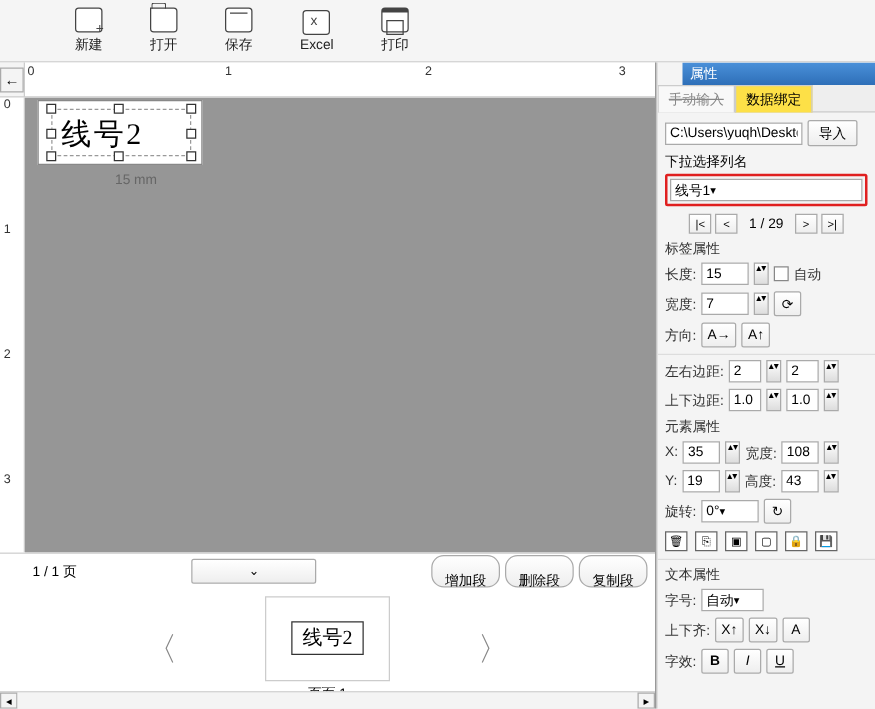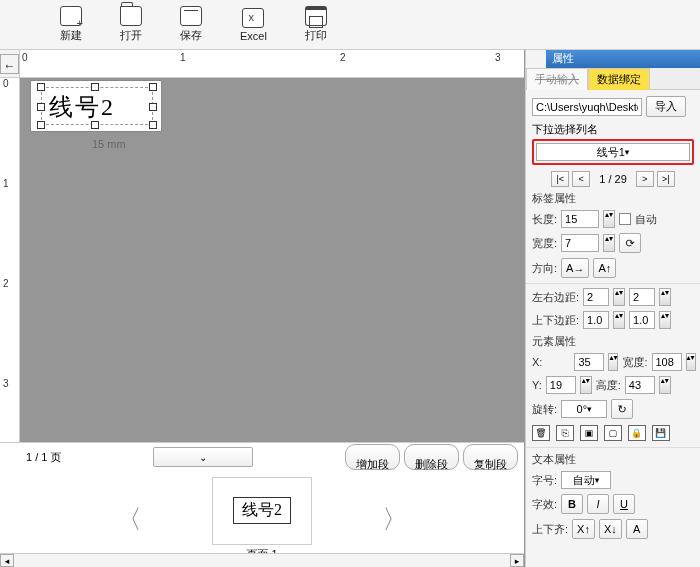--- a/index.html
+++ b/index.html
@@ -56,21 +56,21 @@
 .tab.active { background: #fde047; }
 .pbody { padding: 6px; font-size: 11px; }
 .prow { display: flex; align-items: center; gap: 4px; margin-bottom: 5px; white-space: nowrap; }
 .prow label { color: #333; }
 .tin { width: 38px; height: 18px; border: 1px solid #aaa; background: #fff; font-size: 11px; padding: 0 3px; }
 .tin-wide { width: 110px; height: 18px; border: 1px solid #aaa; background: #fff; font-size: 11px; padding: 0 3px; }
 .spin { display:inline-block; width:12px; height:18px; border:1px solid #aaa; background:linear-gradient(#fff,#ddd); font-size:8px; line-height:8px; text-align:center;}
 .mini-btn { height: 20px; min-width: 22px; border: 1px solid #aaa; background: linear-gradient(#fff,#eee); font-size: 11px; border-radius: 2px; cursor: pointer; padding:0 4px;}
 .import-btn { padding: 2px 8px; border: 1px solid #aaa; background: linear-gradient(#fff,#eee); font-size: 11px; border-radius: 2px; cursor: pointer; }
 .red-box { border: 2px solid #e02020; border-radius: 2px; padding: 2px; margin-bottom: 6px; }
-.dd { width: 100%; height: 18px; border: 1px solid #aaa; background: #fff; font-size: 11px; display: flex; align-items: center; justify-content: center; padding: 0 3px; }
+.dd { width: 100%; height: 18px; border: 1px solid #aaa; background: #fff; font-size: 11px; display: flex; align-items: center; justify-content: flex-start; padding: 0 3px; }
 .dd::after { content: "▾"; font-size: 9px; }
 .secthdr { font-size: 11px; color: #333; margin: 4px 0 4px 0; }
 .iconrow { display:flex; gap:6px; margin:6px 0;}
 .fake-icon { width:18px; height:16px; border:1px solid #666; background:#fff; font-size:9px; display:flex;align-items:center;justify-content:center;}
 .sep { border-top:1px solid #ddd; margin:4px -6px;}
 .pager-row { display:flex; gap:3px; align-items:center; justify-content:center; margin:4px 0;}
 .pager-btn { width:18px; height:16px; border:1px solid #aaa; background:linear-gradient(#fff,#eee); font-size:9px; display:flex;align-items:center;justify-content:center;cursor:pointer;}
 .chk { width:12px; height:12px; border:1px solid #888; background:#fff;}
 .bottom-scroll { position:absolute; left:0; right:0; bottom:0; height:14px; background:#eee; border-top:1px solid #ccc; display:flex;}
 .bottom-scroll .arrow { width:14px; display:flex;align-items:center;justify-content:center; border:1px solid #aaa; font-size:9px; background:#f4f4f4;}
@@ -226,21 +226,21 @@
           <label>上下边距:</label>
           <input class="tin" style="width: 26px;" value="1.0">
           <span class="spin">▴▾</span>
           <input class="tin" style="width: 26px;" value="1.0">
           <span class="spin">▴▾</span>
         </div>
 
       <div class="secthdr">元素属性</div>
       <div class="prow">
           <label>X:</label>
-          <input class="tin" style="width: 30px; margin-left: 28px;" value="35">
+          <input class="tin" style="width: 30px;" value="35">
           <span class="spin">▴▾</span>
           <label>宽度:</label>
           <input class="tin" style="width: 30px;" value="108">
           <span class="spin">▴▾</span>
         </div>
       <div class="prow">
           <label>Y:</label>
           <input class="tin" style="width: 30px;" value="19">
           <span class="spin">▴▾</span>
           <label>高度:</label>
@@ -265,27 +265,27 @@
       <div class="sep"></div>
 
       <div class="secthdr">文本属性</div>
       <div class="prow">
           <label>字号:</label>
           <div class="dd" style="width:50px;">
             <span>自动</span>
           </div>
         </div>
       <div class="prow">
+          <label>上下齐:</label>
+          <button class="mini-btn">X↑</button>
+          <button class="mini-btn">X↓</button>
+          <button class="mini-btn">A</button>
+        </div>
+      <div class="prow">
           <label>字效:</label>
           <button class="mini-btn" style="font-weight:bold;">B</button>
           <button class="mini-btn" style="font-style:italic;">I</button>
           <button class="mini-btn" style="text-decoration:underline;">U</button>
         </div>
-      <div class="prow">
-          <label>上下齐:</label>
-          <button class="mini-btn">X↑</button>
-          <button class="mini-btn">X↓</button>
-          <button class="mini-btn">A</button>
-        </div>
 
     </div>
   </div>
 </div>
 
 </body></html>

